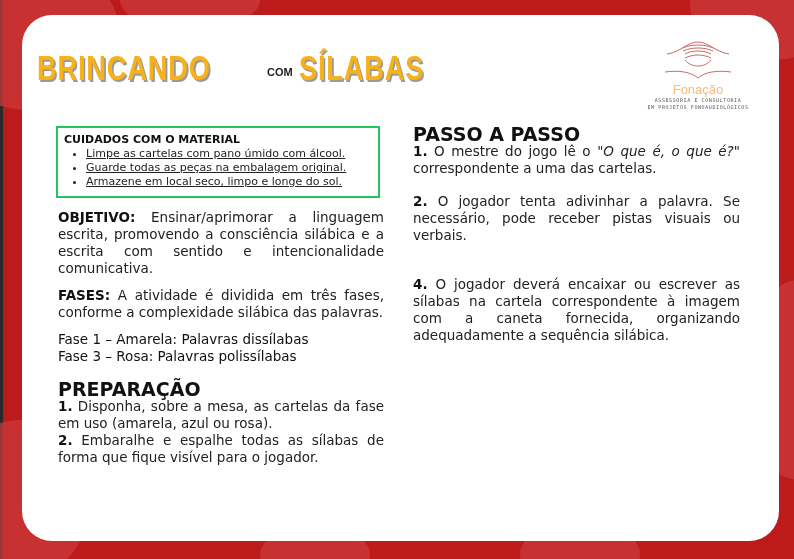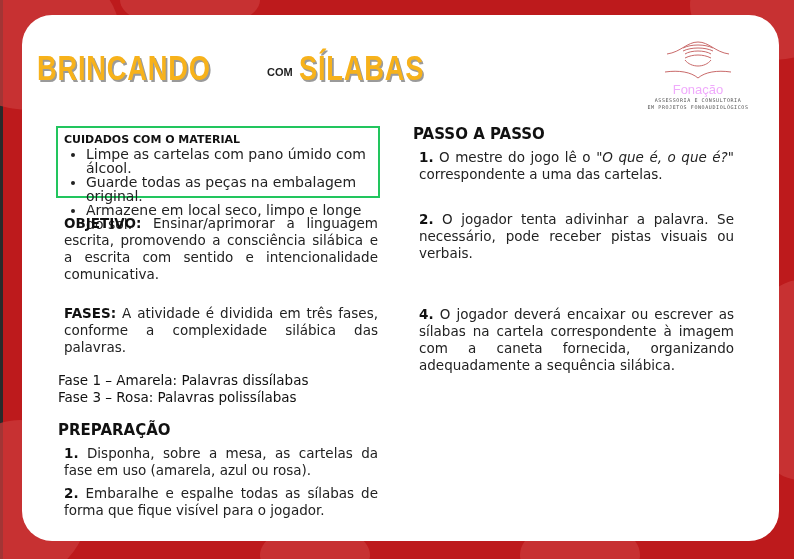--- a/index.html
+++ b/index.html
@@ -24,38 +24,38 @@
     text-shadow:2px 2px 0 #9a9a9a;
     transform:scaleX(0.78); transform-origin:left bottom;
     display:inline-block;
   }
   .title .small { font-size:11px; color:#222; margin-bottom:10px;margin-left:39px; }
   .title .w1 { width:185px; }
   .logo {
     position:absolute; left:638px; top:36px; width:120px; height:90px; text-align:center;
   }
   .logo svg { display:block; margin:0 auto; }
-  .logo .name { font-size:13px; color:#f0abfc; margin-top:2px; font-family:"Liberation Sans", sans-serif; }
+  .logo .name { font-size:13px; color:#fdba74; margin-top:2px; font-family:"Liberation Sans", sans-serif; }
   .logo .sub { font-size:5px; color:#555; letter-spacing:0.6px; line-height:7px; font-family:"DejaVu Sans Mono", monospace; }
   .care-box {
     position:absolute; left:56px; top:126px; width:324px; height:72px;
     border:2px solid #22c55e; box-sizing:border-box; padding:5px 6px;
     font-family:"DejaVu Sans", sans-serif;
   }
   .care-box .hdr { font-size:11px; font-weight:bold; color:#111; }
   .care-box ul { margin:1px 0 0 0; padding-left:22px; }
-  .care-box li { font-size:14px; color:#222; line-height:14px; }
+  .care-box li { font-size:11px; color:#222; line-height:14px;text-decoration:underline; }
   .col { position:absolute; font-family:"DejaVu Sans", sans-serif; font-size:13.5px; color:#222; line-height:17px; text-align:justify; }
   .col-left { left:58px; top:209px; width:326px; }
   .col-right { left:413px; top:126px; width:327px; }
-  .col p { margin:6px; }
+  .col p { margin:0; }
   .col b { color:#111; }
   .gap { height:16px; }
   .gap-s { height:10px; }
-  .h { font-weight:bold; color:#111; font-size:15px; }
+  .h { font-weight:bold; color:#111; font-size:19px; }
   .phase { font-weight:normal; color:#111; font-size:13.5px; line-height:17px; }
 </style>
 </head>
 <body>
 
 <div class="left-strip"></div>
 <div class="blob" style="left:-60px;top:-40px;width:180px;height:150px;"></div>
 <div class="blob" style="left:120px;top:-30px;width:140px;height:60px;"></div>
 <div class="blob" style="left:690px;top:-50px;width:160px;height:110px;"></div>
 <div class="blob" style="left:740px;top:280px;width:120px;height:200px;"></div>

